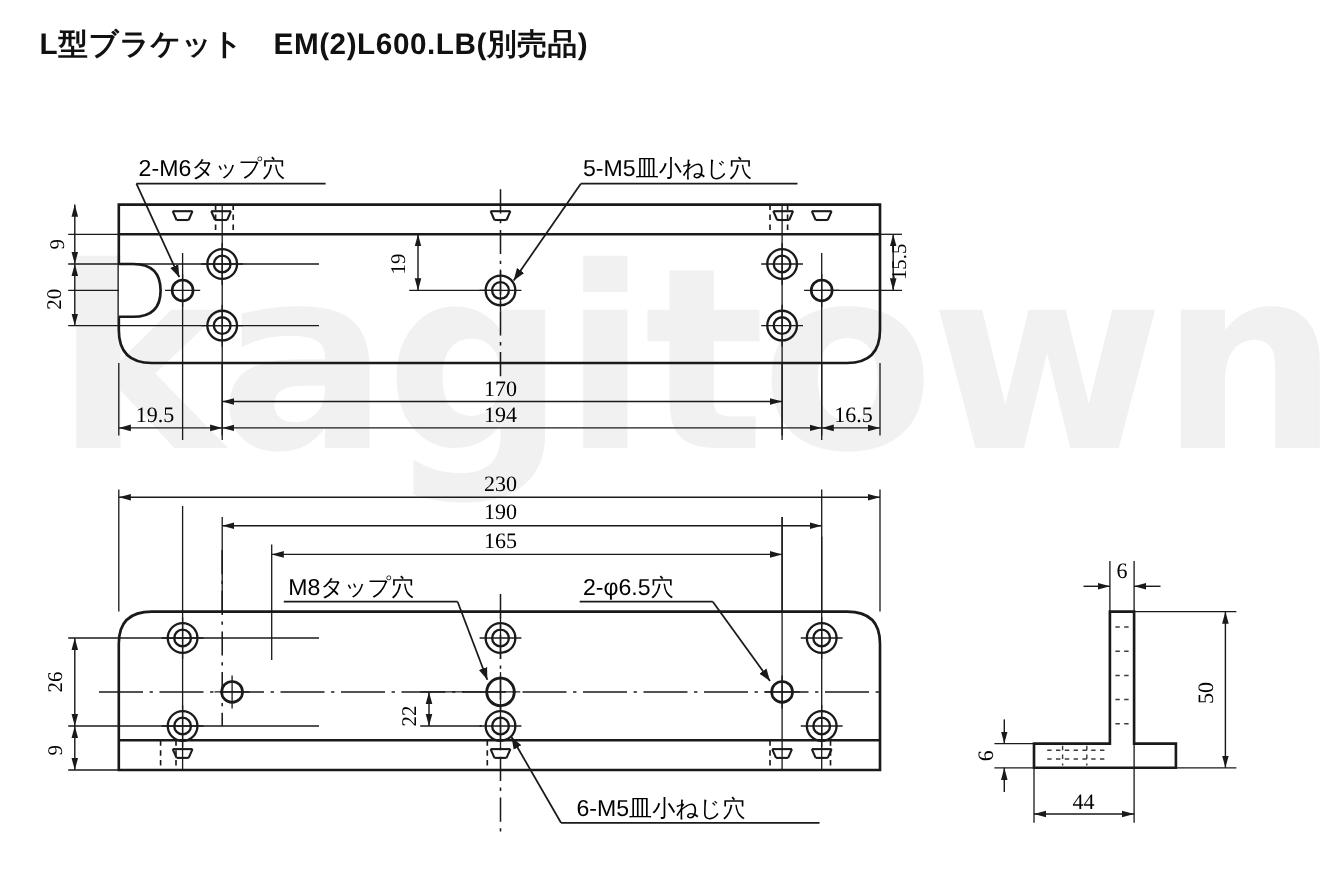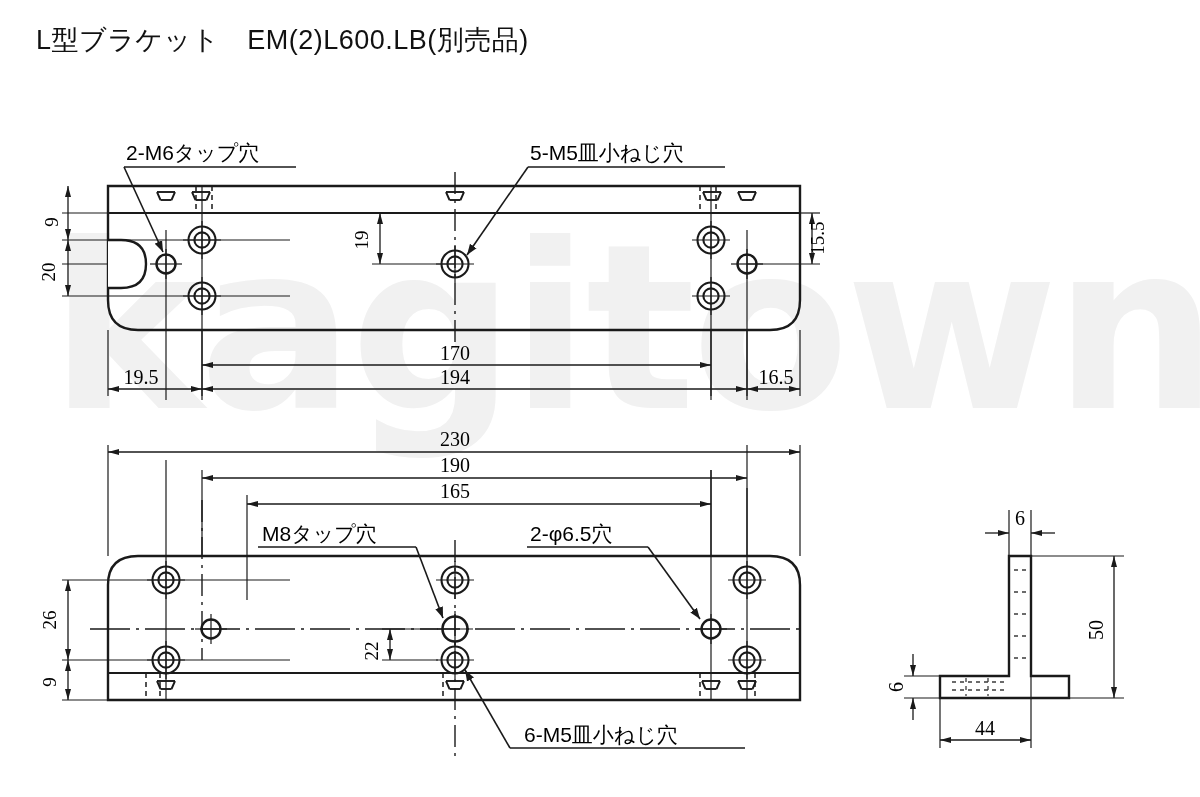--- a/index.html
+++ b/index.html
@@ -19,21 +19,21 @@
     position: absolute;
     inset: 0;
     width: 1200px;
     height: 797px;
   }
   #title {
     position: absolute;
     left: 36px;
     top: 22px;
     font-family: "Liberation Sans", sans-serif;
-    font-weight: normal;
+    font-weight: bold;
     font-size: 27px;
     letter-spacing: 0.5px;
     white-space: pre;
     color: #111111;
   }
   svg.dwg {
     position: absolute;
     left: 0;
     top: 0;
     width: 1200px;

